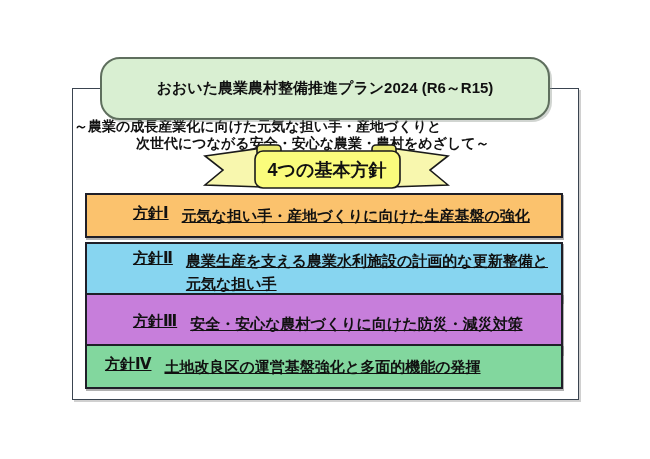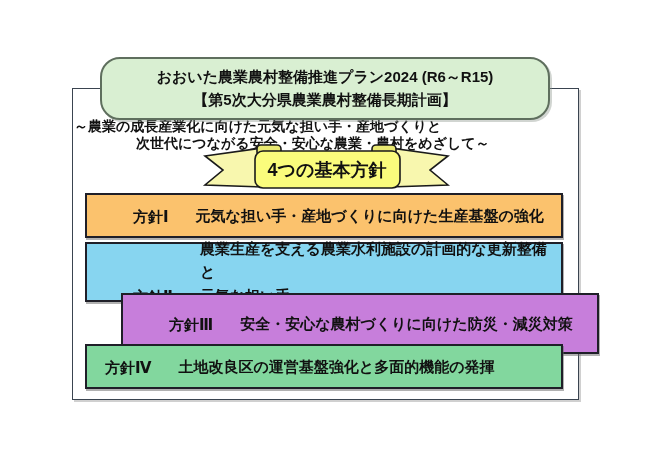--- a/index.html
+++ b/index.html
@@ -41,38 +41,37 @@
   }
 
   .policy-box {
     position:absolute; left:85px; width:478px;
     border:2px solid #1f1f28; box-sizing:border-box;
     display:flex; align-items:center; justify-content:flex-start;
     padding-left:46px; padding-right:8px;
     box-shadow:1px 2px 0 rgba(100,100,100,0.5);
     font-weight:bold; font-size:15px; z-index:2;
   }
-  .policy-row { display:flex; align-items:flex-end; gap:27px; }
+  .policy-row { display:flex; align-items:flex-start; gap:13px;text-decoration:underline; }
   .policy-label { flex:none; white-space:nowrap; }
   .policy-desc { white-space:pre-line; line-height:1.55; }
   .pb1 { top:193px; height:45px; }
   .pb2 { top:242px; height:60px; }
-  .pb3 { top:293px; height:61px;margin-left:36px; }
+  .pb3 { top:293px; height:61px; }
   .pb4 { top:344px; height:45px; }
 </style>
 </head>
 <body>
 
 <div class="canvas">
 
   <div class="outer-box"></div>
 
   <div class="header-box" style="background-color: rgb(217, 239, 210); border-color: rgb(95, 111, 94);">
     <div>おおいた農業農村整備推進プラン2024 (R6～R15)</div>
-    <div>【第5次大分県農業農村整備長期計画】</div>
   </div>
 
   <div class="subtitle">
     <div class="line line1">～農業の成長産業化に向けた元気な担い手・産地づくりと</div>
     <div class="line line2">次世代につながる安全・安心な農業・農村をめざして～</div>
   </div>
 
   <div class="ribbon">
     <svg width="250" height="51" viewBox="0 0 250 51">
       <polygon points="5,15 62,7 62,46 5,44 23,29" fill="#f8f7ae"></polygon>

